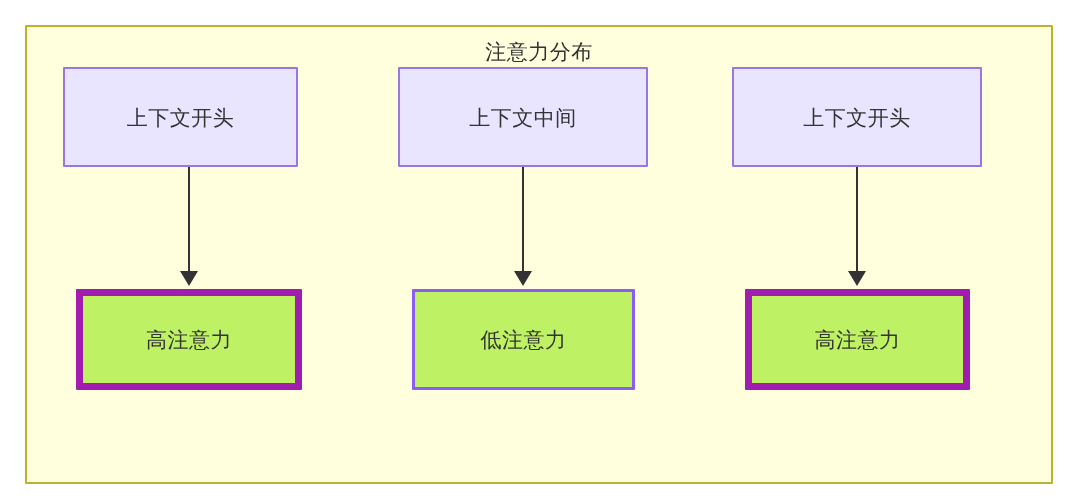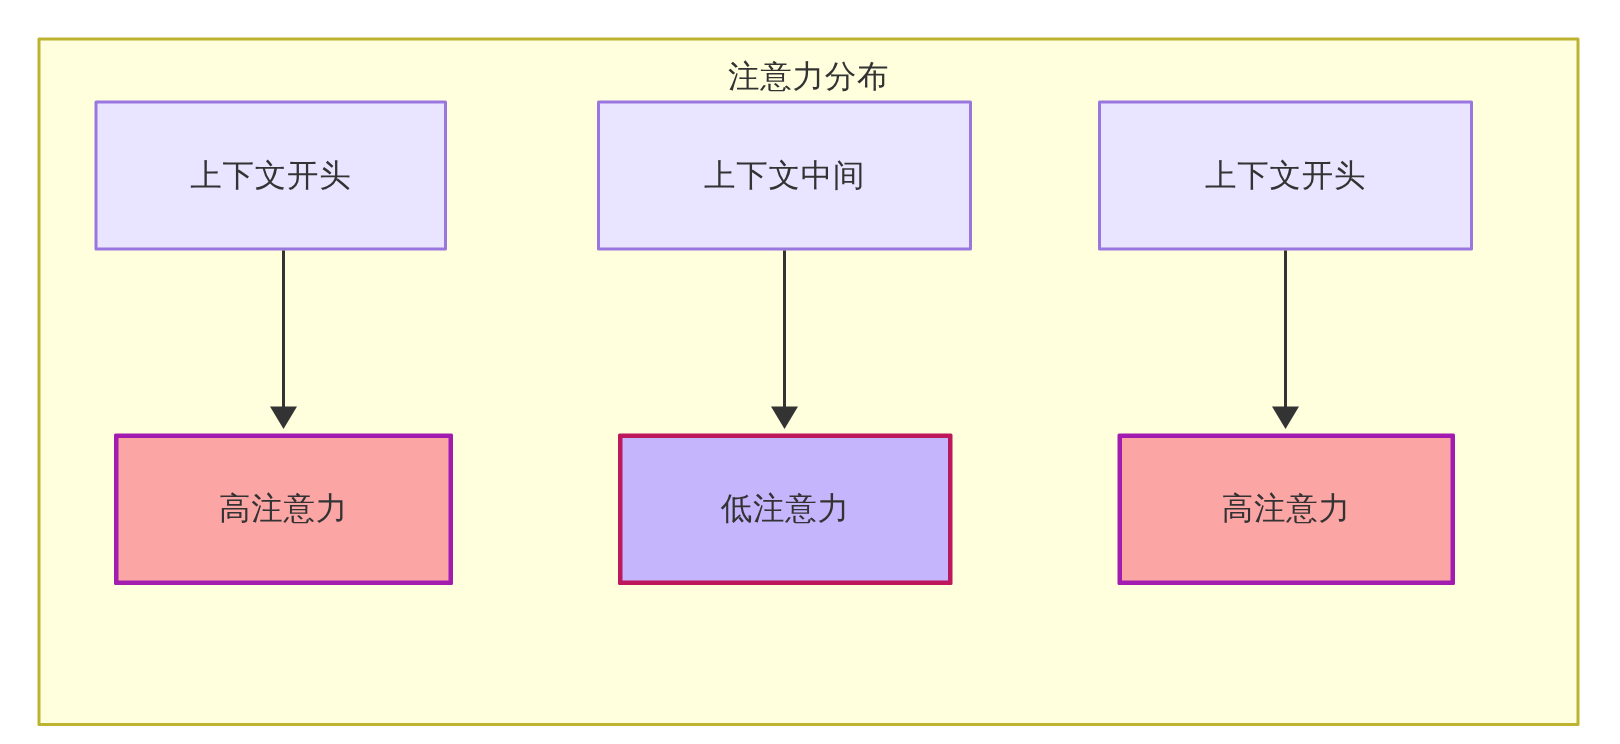--- a/index.html
+++ b/index.html
@@ -61,27 +61,27 @@
     white-space: nowrap;
     border-radius: 1px;
   }
 
   .node-context {
     background: #e9e4ff;
     border: 2px solid #9a77e0;
   }
 
   .node-high {
-    background: #fca5a5;
-    border: 3px solid #a21caf;
+    background: #bef264;
+    border: 7px solid #a21caf;
   }
 
   .node-low {
-    background: #c4b5fd;
-    border: 3px solid #be185d;
+    background: #bef264;
+    border: 3px solid #8b5cf6;
   }
 
   
   #node-ctx-start  { left: 63px;  top: 67px;  width: 235px; height: 100px; }
   #node-ctx-mid    { left: 398px; top: 67px;  width: 250px; height: 100px; }
   #node-ctx-end    { left: 732px; top: 67px;  width: 250px; height: 100px; }
 
   #node-attn-start { left: 76px;  top: 289px; width: 226px; height: 101px; }
   #node-attn-mid   { left: 412px; top: 289px; width: 223px; height: 101px; }
   #node-attn-end   { left: 745px; top: 289px; width: 225px; height: 101px; }

